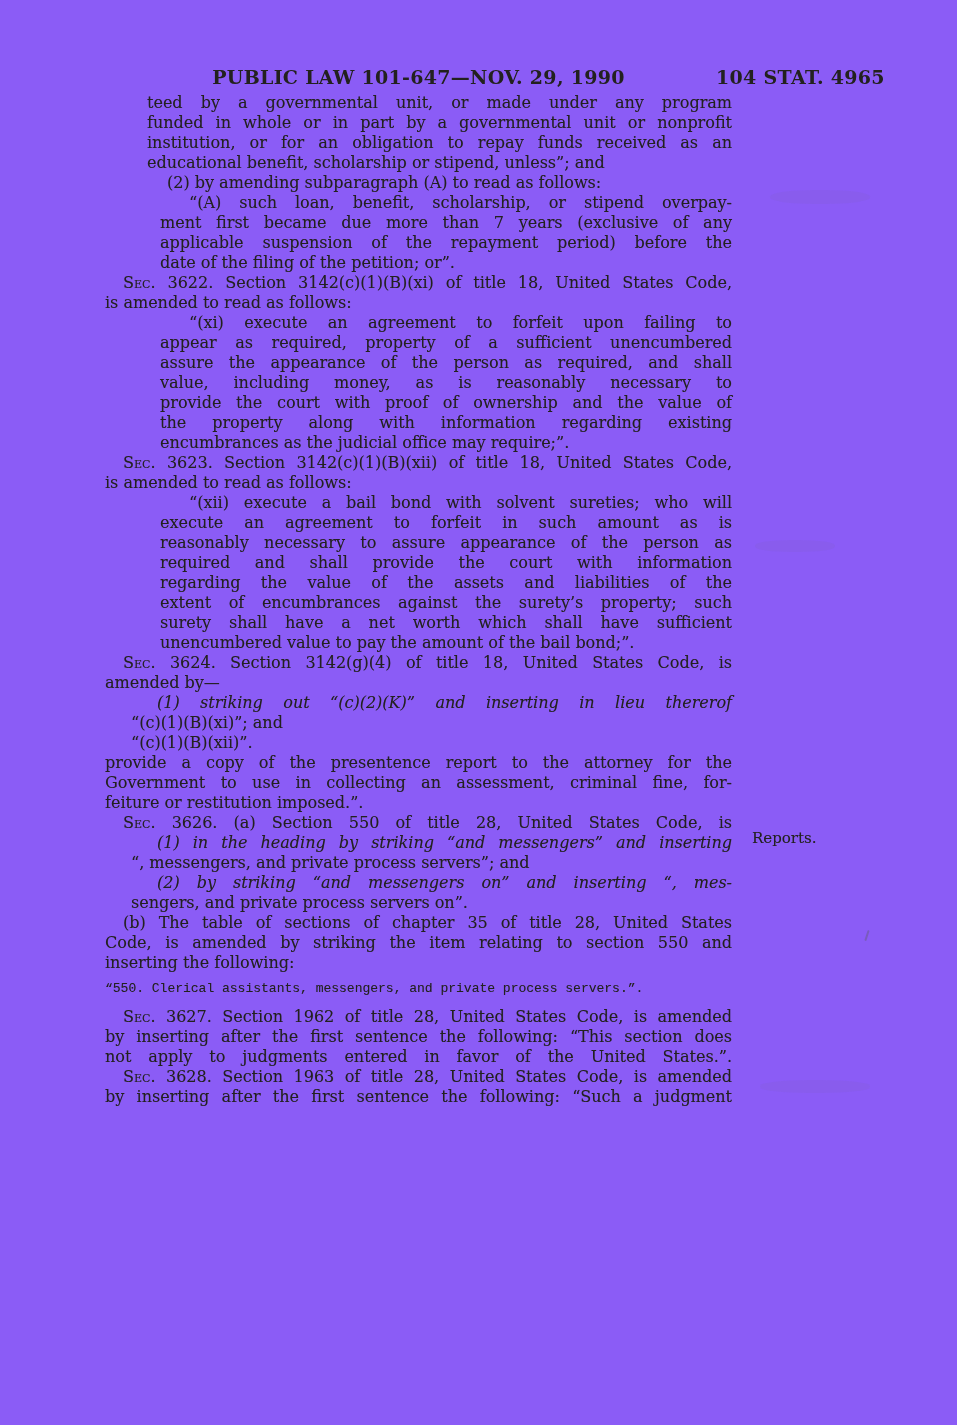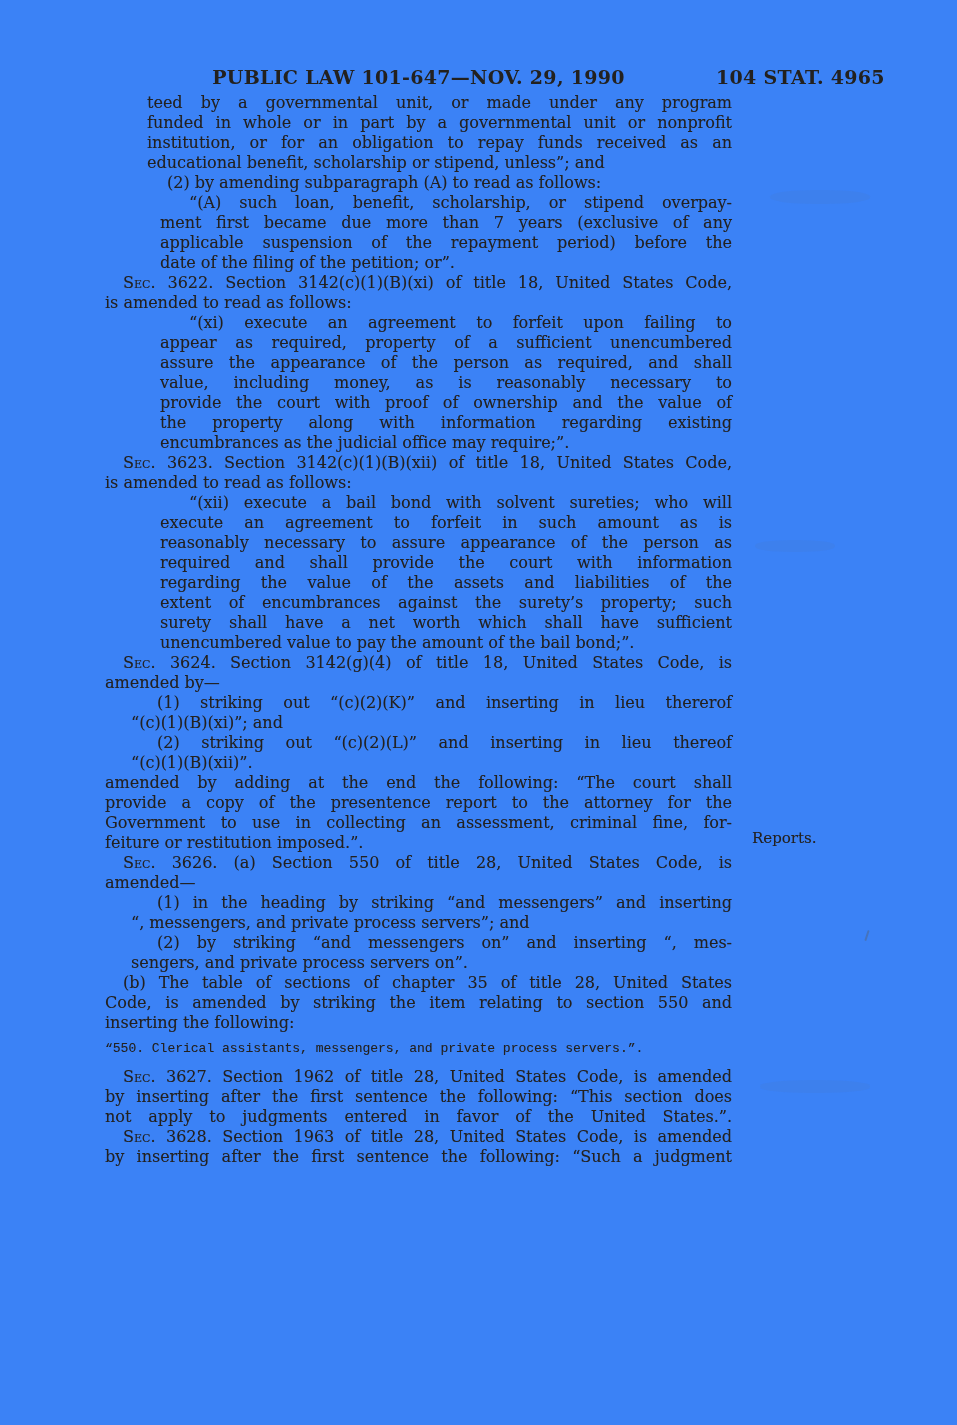--- a/index.html
+++ b/index.html
@@ -4,21 +4,21 @@
 <style>
   html, body {
     margin: 0;
     padding: 0;
     background: #fdfdfb;
   }
   .page {
     position: relative;
     width: 957px;
     height: 1425px;
-    background: #3b82f6;
+    background: #8b5cf6;
     overflow: hidden;
     font-family: "DejaVu Serif", "Liberation Serif", serif;
     color: #23211f;
   }
   
   .running-head {
     position: absolute;
     top: 66px;
     left: 0;
     width: 957px;
@@ -57,21 +57,21 @@
     line-height: 20px;
     text-align: justify;
     text-align-last: justify;
     text-justify: inter-word;
     white-space: normal;
     overflow: visible;
   }
   .line.nj { text-align-last: left; }
   .sec         { padding-left: 18px; }
   .base        { padding-left: 0; }
-  .clause      { padding-left: 52px; }
+  .clause      { padding-left: 52px; font-style: italic; }
   .clause-cont { padding-left: 26px; }
   .sub         { padding-left: 62px; }
   .sub-cont    { padding-left: 42px; }
   .quote       { padding-left: 84px; }
   .quote-cont  { padding-left: 55px; }
   .small {
     font-size: 13px;
     height: 17px;
     line-height: 17px;
     margin-top: 7px;
@@ -138,28 +138,25 @@
       <div class="line quote-cont">reasonably necessary to assure appearance of the person as</div>
       <div class="line quote-cont">required and shall provide the court with information</div>
       <div class="line quote-cont">regarding the value of the assets and liabilities of the</div>
       <div class="line quote-cont">extent of encumbrances against the surety’s property; such</div>
       <div class="line quote-cont">surety shall have a net worth which shall have sufficient</div>
       <div class="line quote-cont nj">unencumbered value to pay the amount of the bail bond;”.</div>
       <div class="line sec"><span class="sc">Sec.</span> 3624. Section 3142(g)(4) of title 18, United States Code, is</div>
       <div class="line base nj">amended by—</div>
       <div class="line clause">(1) striking out “(c)(2)(K)” and inserting in lieu thererof</div>
       <div class="line clause-cont nj">“(c)(1)(B)(xi)”; and</div>
-      <div class="line clause">(2) striking out “(c)(2)(L)” and inserting in lieu thereof</div>
       <div class="line clause-cont nj">“(c)(1)(B)(xii)”.</div>
-      <div class="line base">amended by adding at the end the following: “The court shall</div>
       <div class="line base">provide a copy of the presentence report to the attorney for the</div>
       <div class="line base">Government to use in collecting an assessment, criminal fine, for-</div>
       <div class="line base nj">feiture or restitution imposed.”.</div>
       <div class="line sec"><span class="sc">Sec.</span> 3626. (a) Section 550 of title 28, United States Code, is</div>
-      <div class="line base nj">amended—</div>
       <div class="line clause">(1) in the heading by striking “and messengers” and inserting</div>
       <div class="line clause-cont nj">“, messengers, and private process servers”; and</div>
       <div class="line clause">(2) by striking “and messengers on” and inserting “, mes-</div>
       <div class="line clause-cont nj">sengers, and private process servers on”.</div>
       <div class="line sec">(b) The table of sections of chapter 35 of title 28, United States</div>
       <div class="line base">Code, is amended by striking the item relating to section 550 and</div>
       <div class="line base nj">inserting the following:</div>
       <div class="line small nj">“550. Clerical assistants, messengers, and private process servers.”.</div>
       <div class="line sec"><span class="sc">Sec.</span> 3627. Section 1962 of title 28, United States Code, is amended</div>
       <div class="line base">by inserting after the first sentence the following: “This section does</div>

